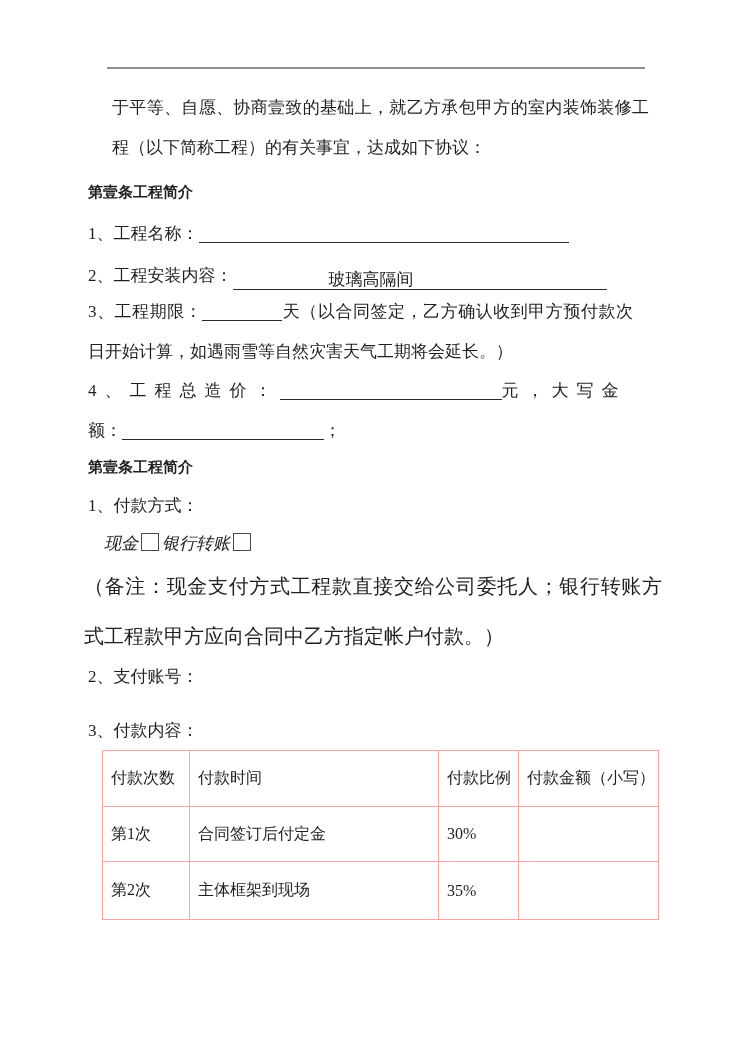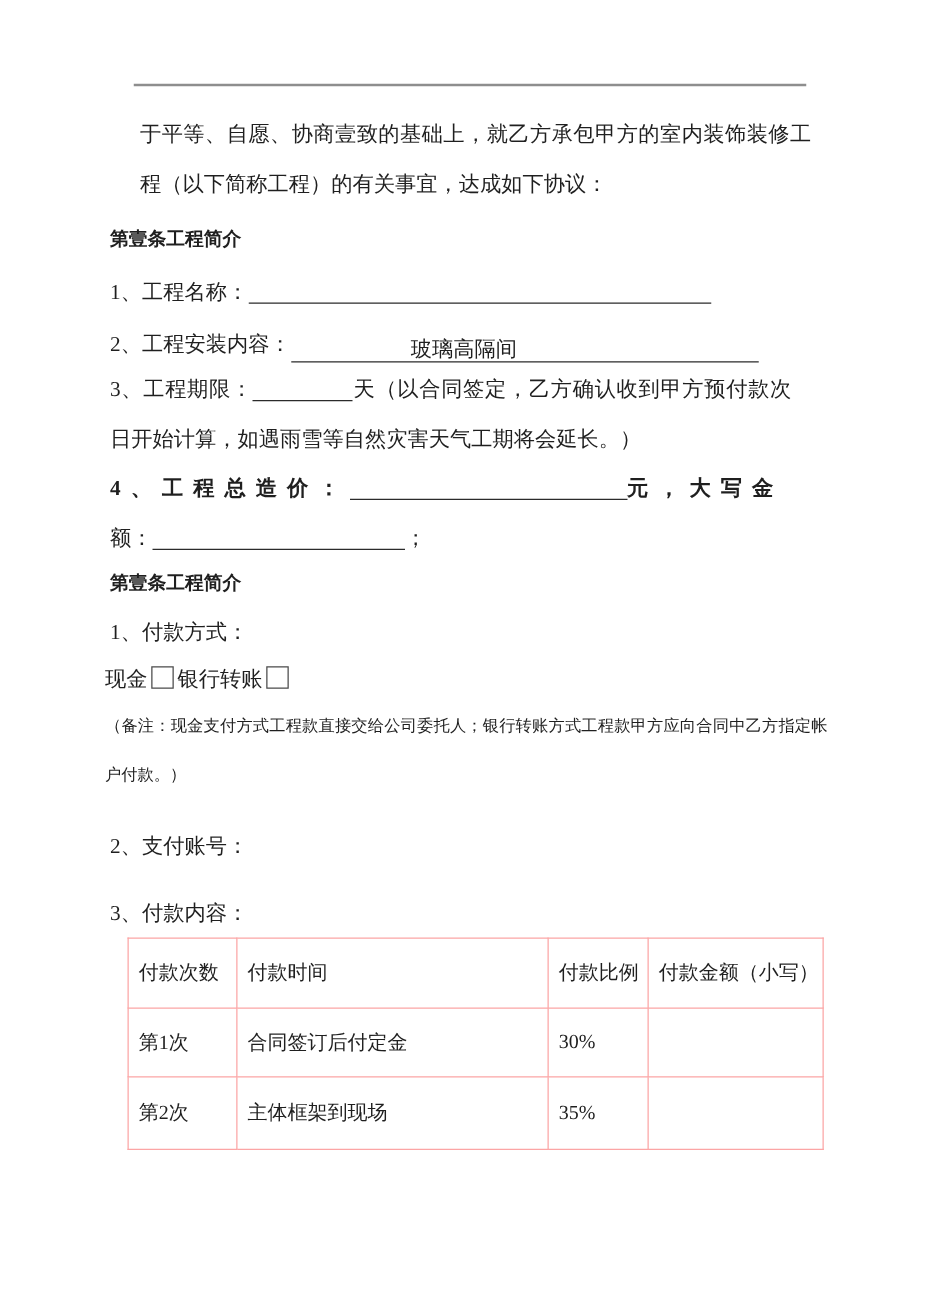--- a/index.html
+++ b/index.html
@@ -57,36 +57,35 @@
   .blank-202 { width: 202px; }
 
   .blank-text {
     display: inline-block;
     padding-left: 96px;
     white-space: nowrap;
   }
 
   .spread {
     letter-spacing: 8px;
-    font-weight: bold;
   }
 
   .checkbox {
     display: inline-block;
     width: 16px;
     height: 16px;
     border: 1px solid #4a4a4a;
     vertical-align: -2px;
     margin: 0 3px;
     background: #ffffff;
   }
 
   .note-block {
-    font-size: 13px;
-    line-height: 39px;
+    font-size: 20px;
+    line-height: 50px;
     text-align: justify;
   }
 
   table.paytable {
     position: absolute;
     left: 102px;
     top: 750px;
     border-collapse: collapse;
     table-layout: fixed;
     width: 556px;
@@ -138,21 +137,21 @@
     </div>
     <div class="body-line">
       <span>额：</span><span class="blank blank-202"></span><span>；</span>
     </div>
   </div>
 
   <div class="abs sec-title" style="left:88px; top:447px;">第壹条工程简介</div>
 
   <div class="abs body-line" style="left:88px; top:486px;">1、付款方式：</div>
 
-  <div class="abs body-line" style="left:84px; top:524px;">
+  <div class="abs body-line" style="left:104px; top:524px;font-style:italic;">
     <span>现金</span><span class="checkbox"></span><span>银行转账</span><span class="checkbox"></span>
   </div>
 
   <div class="abs note-block" style="left:84px; top:561px; width:578px;">（备注：现金支付方式工程款直接交给公司委托人；银行转账方式工程款甲方应向合同中乙方指定帐户付款。）</div>
 
   <div class="abs body-line" style="left:88px; top:657px;">2、支付账号：</div>
 
   <div class="abs body-line" style="left:88px; top:711px;">3、付款内容：</div>
 
   <table class="paytable">

